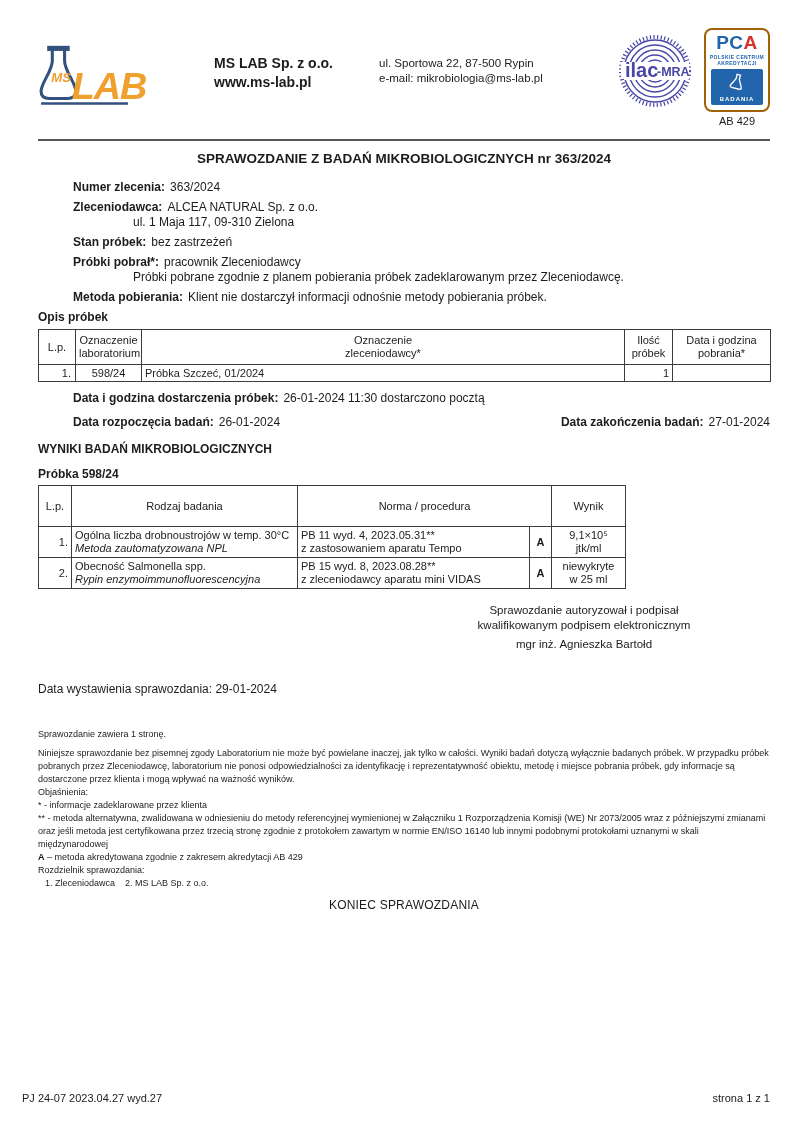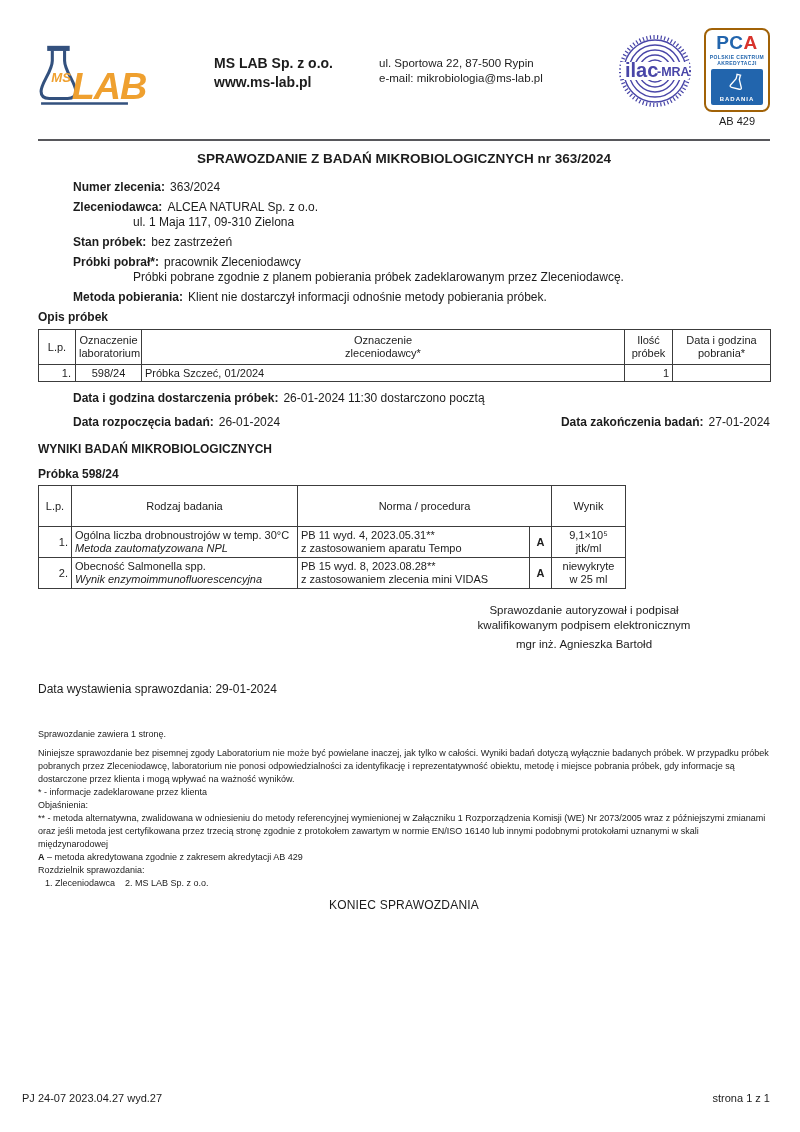--- a/index.html
+++ b/index.html
@@ -239,25 +239,25 @@
       <td class="flag">A</td>
       <td class="res">
         <div>9,1×10⁵</div>
         <div>jtk/ml</div>
       </td>
     </tr>
     <tr class="drow">
       <td class="c-lp2">2.</td>
       <td>
         <div>Obecność Salmonella spp.</div>
-        <div class="method">Wynik enzymoimmunofluorescencyjna</div>
+        <div class="method">Rypin enzymoimmunofluorescencyjna</div>
       </td>
       <td>
         <div>PB 15 wyd. 8, 2023.08.28**</div>
-        <div>z zastosowaniem zlecenia mini VIDAS</div>
+        <div>z zleceniodawcy aparatu mini VIDAS</div>
       </td>
       <td class="flag">A</td>
       <td class="res">
         <div>niewykryte</div>
         <div>w 25 ml</div>
       </td>
     </tr>
   </tbody>
     </table>
 
@@ -268,22 +268,22 @@
   </div>
 
   <div class="issue">
     <span>Data wystawienia sprawozdania:</span>
     <span>29-01-2024</span>
   </div>
 
   <div class="notes">
     <div class="pages-line">Sprawozdanie zawiera 1 stronę.</div>
     <p class="np">Niniejsze sprawozdanie bez pisemnej zgody Laboratorium nie może być powielane inaczej, jak tylko w całości. Wyniki badań dotyczą wyłącznie badanych próbek. W przypadku próbek pobranych przez Zleceniodawcę, laboratorium nie ponosi odpowiedzialności za identyfikację i reprezentatywność obiektu, metodę i miejsce pobrania próbek, gdy informacje są dostarczone przez klienta i mogą wpływać na ważność wyników.</p>
+    <p class="np">Objaśnienia:</p>
     <p class="np">* - informacje zadeklarowane przez klienta</p>
-    <p class="np">Objaśnienia:</p>
     <p class="np">** - metoda alternatywna, zwalidowana w odniesieniu do metody referencyjnej wymienionej w Załączniku 1 Rozporządzenia Komisji (WE) Nr 2073/2005 wraz z późniejszymi zmianami oraz jeśli metoda jest certyfikowana przez trzecią stronę zgodnie z protokołem zawartym w normie EN/ISO 16140 lub innymi podobnymi protokołami uznanymi w skali międzynarodowej</p>
     <p class="np"><span class="bold">A</span> <span>– metoda akredytowana zgodnie z zakresem akredytacji AB 429</span></p>
     <p class="np">Rozdzielnik sprawozdania:</p>
     <p class="np dist-val">1. Zleceniodawca    2. MS LAB Sp. z o.o.</p>
     <div class="end-line">KONIEC SPRAWOZDANIA</div>
   </div>
 
   <div class="footer">
     <span>PJ 24-07 2023.04.27 wyd.27</span>
     <span>strona 1 z 1</span>

